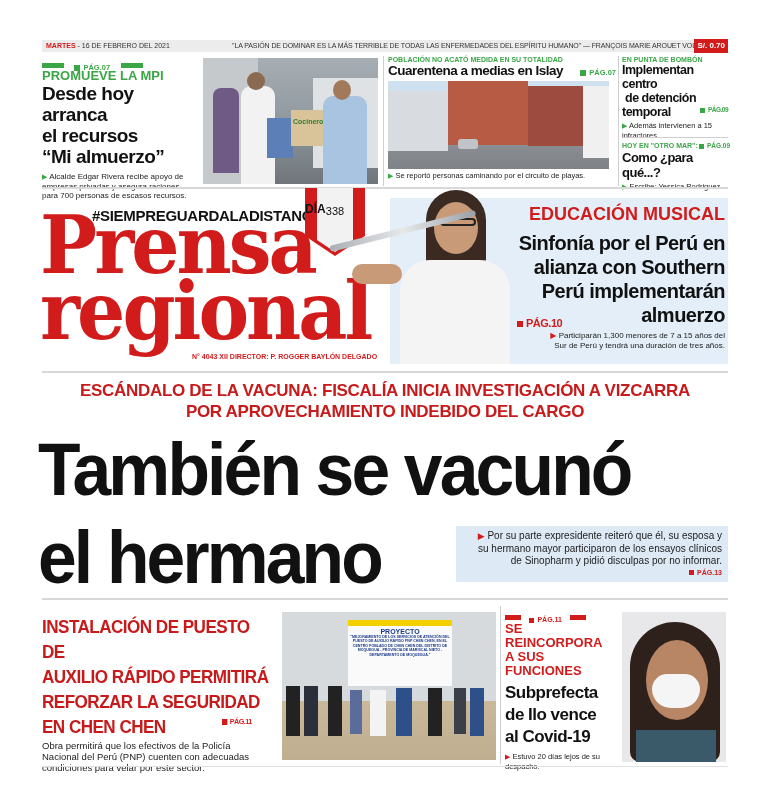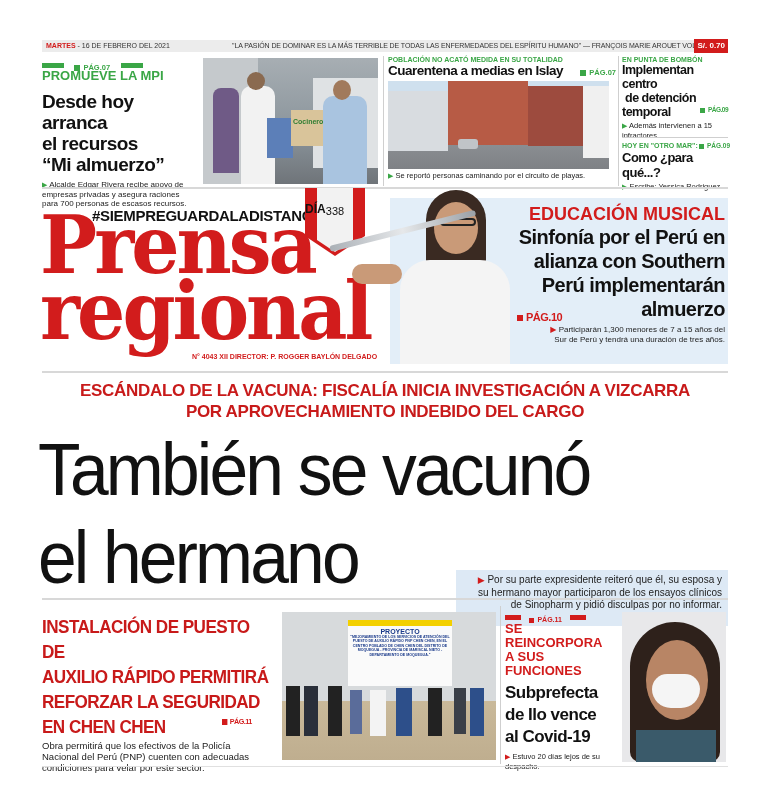--- a/index.html
+++ b/index.html
@@ -33,21 +33,21 @@
   <span class="price">S/. 0.70</span>
 </div>
 
 <div class="abs" style="left:42px; top:56px; width:160px; height:130px;">
   <div style="height:11px;">
     <span class="bar-green"></span>
     <span class="pag-green" style="margin:0 6px;"><span class="sq-green"></span><span>PÁG.07</span></span>
     <span class="bar-green"></span>
   </div>
   <div class="kicker-green" style="font-size:13px; margin-top:1px;">PROMUEVE LA MPI</div>
-  <div class="h-black" style="font-size:19px; line-height:21px; margin-top:8px;">
+  <div class="h-black" style="font-size:19px; line-height:21px; margin-top:0;">
     <div>Desde hoy arranca</div>
     <div>el recursos</div>
     <div>“Mi almuerzo”</div>
   </div>
   <div class="body-s" style="margin-top:5px; width:150px;"><span class="tri">▶</span> <span>Alcalde Edgar Rivera recibe apoyo de empresas privadas y asegura raciones para 700 personas de escasos recursos.</span></div>
 </div>
 
 <div class="abs photo" style="left:203px; top:58px; width:175px; height:126px; background:linear-gradient(180deg,#a7aeb3 0%,#8a949b 60%,#6f7479 100%);">
   <div style="position:absolute; left:0; top:0; width:55px; height:126px; background:#c5c9cc;"></div>
   <div style="position:absolute; left:110px; top:20px; width:65px; height:90px; background:#dfe2e4;"></div>
@@ -125,43 +125,43 @@
 <div class="abs" style="left:330px; top:188px; width:190px; height:176px;">
   <div style="position:absolute; left:96px; top:2px; width:60px; height:80px; background:#3a2a22; border-radius:30px 30px 10px 10px;"></div>
   <div style="position:absolute; left:104px; top:14px; width:44px; height:52px; background:#c99a78; border-radius:50%;"></div>
   <div style="position:absolute; left:110px; top:30px; width:36px; height:8px; border:2px solid #222; border-radius:4px;"></div>
   <div style="position:absolute; left:70px; top:72px; width:110px; height:104px; background:#f4f4f4; border-radius:30px 30px 0 0;"></div>
   <div style="position:absolute; left:0; top:58px; width:150px; height:6px; background:linear-gradient(90deg,#aab0b6,#e6e8ea,#9aa0a6); transform:rotate(-14deg); transform-origin:left center; border-radius:3px;"></div>
   <div style="position:absolute; left:22px; top:76px; width:50px; height:20px; background:#c99a78; border-radius:10px;"></div>
 </div>
 <div class="abs" style="left:505px; top:204px; width:220px; height:160px; text-align:right;">
   <div style="font-size:18px; font-weight:bold; color:#d21c1c;">EDUCACIÓN MUSICAL</div>
-  <div class="h-black" style="font-size:20px; line-height:24px; margin-top:0;">
+  <div class="h-black" style="font-size:20px; line-height:24px; margin-top:6px;">
     <div>Sinfonía por el Perú en</div>
     <div>alianza con Southern</div>
     <div>Perú implementarán</div>
     <div style="position:relative;"><span style="position:absolute; left:12px; top:8px; font-size:11px; font-weight:bold; color:#d21c1c;"><span class="sq-red"></span><span>PÁG.10</span></span><span>almuerzo</span></div>
   </div>
   <div class="body-s" style="font-size:8px; margin-top:4px;">
     <div><span class="tri-red">▶</span> <span>Participarán 1,300 menores de 7 a 15 años del</span></div>
     <div>Sur de Perú y tendrá una duración de tres años.</div>
   </div>
 </div>
 
 <div class="abs" style="left:42px; top:371px; width:686px; height:2px; background:#d8d8d8;"></div>
 
 <div class="abs" style="left:30px; top:380px; width:710px; text-align:center; color:#c81a1a; font-weight:bold; font-size:17px; line-height:21px; letter-spacing:-0.3px;">
   <div>ESCÁNDALO DE LA VACUNA: FISCALÍA INICIA INVESTIGACIÓN A VIZCARRA</div>
   <div>POR APROVECHAMIENTO INDEBIDO DEL CARGO</div>
 </div>
-<div class="abs" style="left:38px; top:426px; width:700px; font-weight:normal; color:#111; letter-spacing:-3px;">
+<div class="abs" style="left:38px; top:426px; width:700px; font-weight:bold; color:#111; letter-spacing:-3px;">
   <div style="font-size:74px; line-height:88px; transform:scaleX(0.94); transform-origin:left;">También se vacunó</div>
   <div style="font-size:74px; line-height:88px; transform:scaleX(0.94); transform-origin:left;">el hermano</div>
 </div>
-<div class="abs" style="left:456px; top:526px; width:272px; height:56px; background:#dde9f5; padding:4px 6px; text-align:right; font-size:10px; line-height:12.5px; color:#222;margin-top:44px;">
+<div class="abs" style="left:456px; top:526px; width:272px; height:56px; background:#dde9f5; padding:4px 6px; text-align:right; font-size:10px; line-height:12.5px; color:#222;">
   <div><span class="tri-red" style="font-size:9px;">▶</span> <span>Por su parte expresidente reiteró que él, su esposa y</span></div>
   <div>su hermano mayor participaron de los ensayos clínicos</div>
   <div>de Sinopharm y pidió disculpas por no informar.</div>
   <div style="font-size:7px; font-weight:bold; color:#d21c1c; line-height:9px;"><span class="sq-red" style="width:5px;height:5px;"></span><span>PÁG.13</span></div>
 </div>
 
 <div class="abs" style="left:42px; top:598px; width:686px; height:2px; background:#d8d8d8;"></div>
 
 <div class="abs" style="left:42px; top:614px; width:230px; height:150px;">
   <div style="color:#c81a1a; font-weight:bold; font-size:19px; line-height:25px; letter-spacing:-0.6px; transform:scaleX(0.9); transform-origin:left; width:255px; position:relative;">

